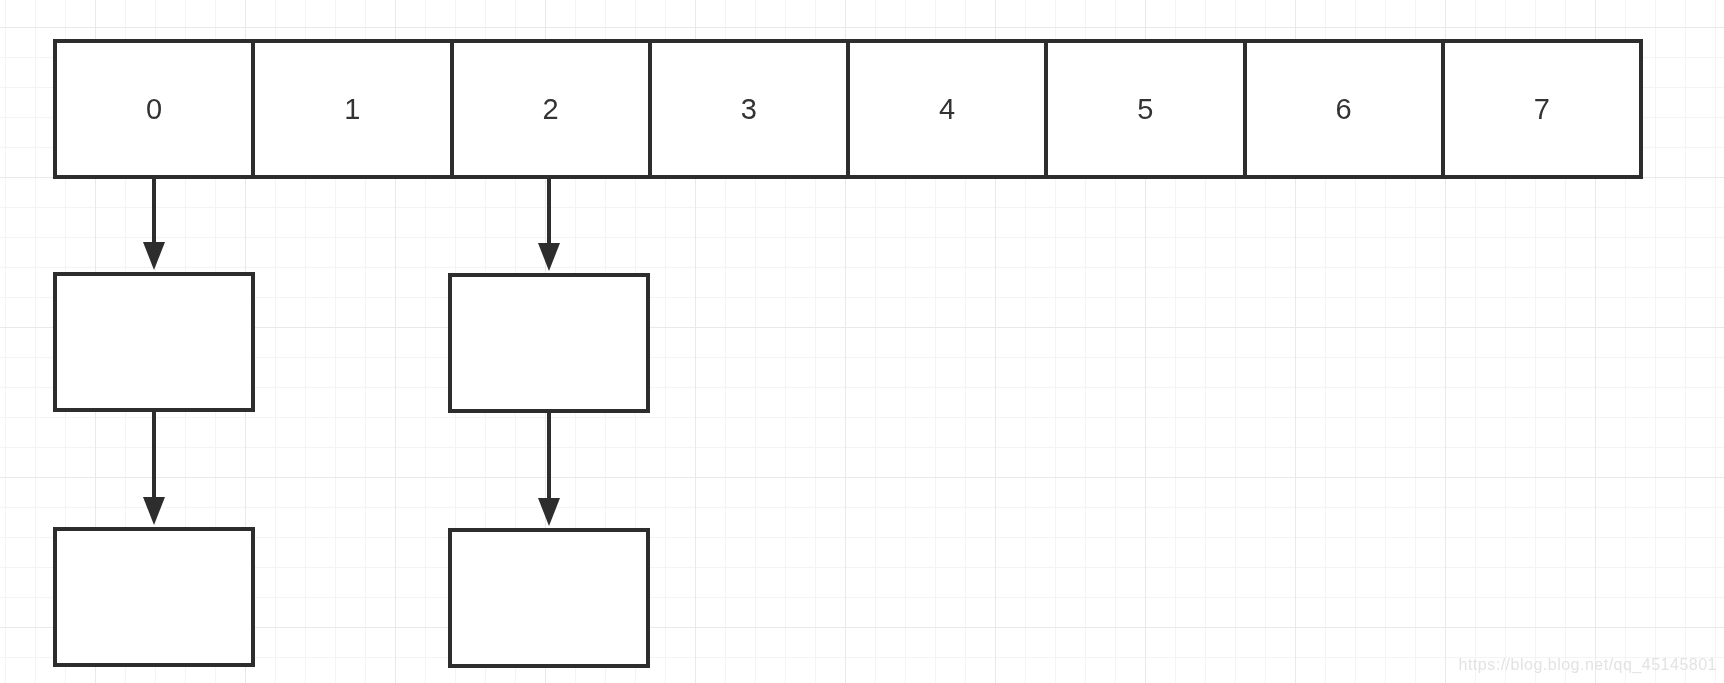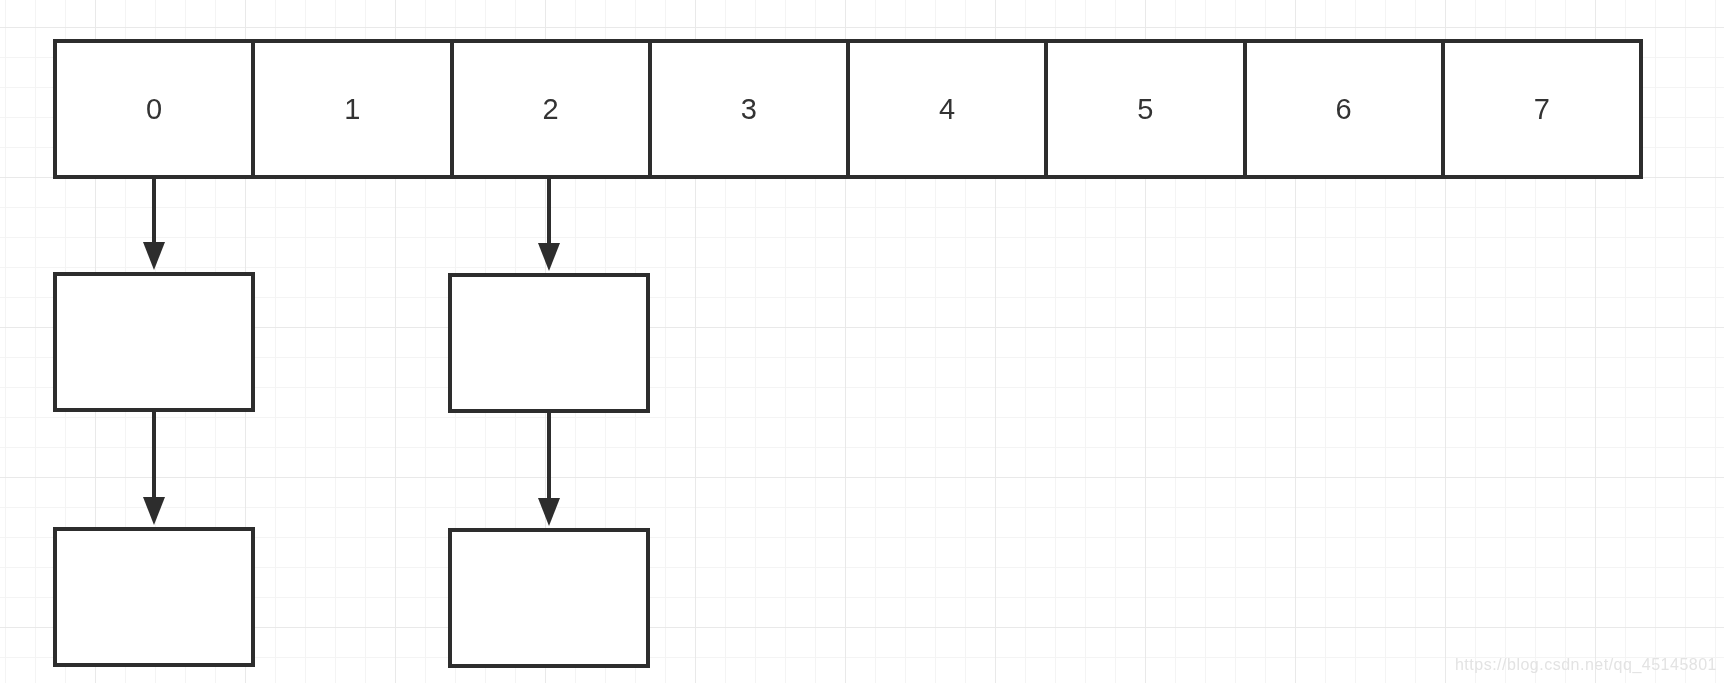--- a/index.html
+++ b/index.html
@@ -89,15 +89,15 @@
     <g>
       <line x1="549" y1="179" x2="549" y2="247"></line>
       <polygon points="538,243 560,243 549,271"></polygon>
     </g>
     <g>
       <line x1="549" y1="413" x2="549" y2="502"></line>
       <polygon points="538,498 560,498 549,526"></polygon>
     </g>
   </svg>
 
-  <div class="watermark">https://blog.csdn.net/qq_45145801</div>
+  <div class="watermark">https://blog.blog.net/qq_45145801</div>
 
 </div>
 
 </body></html>

